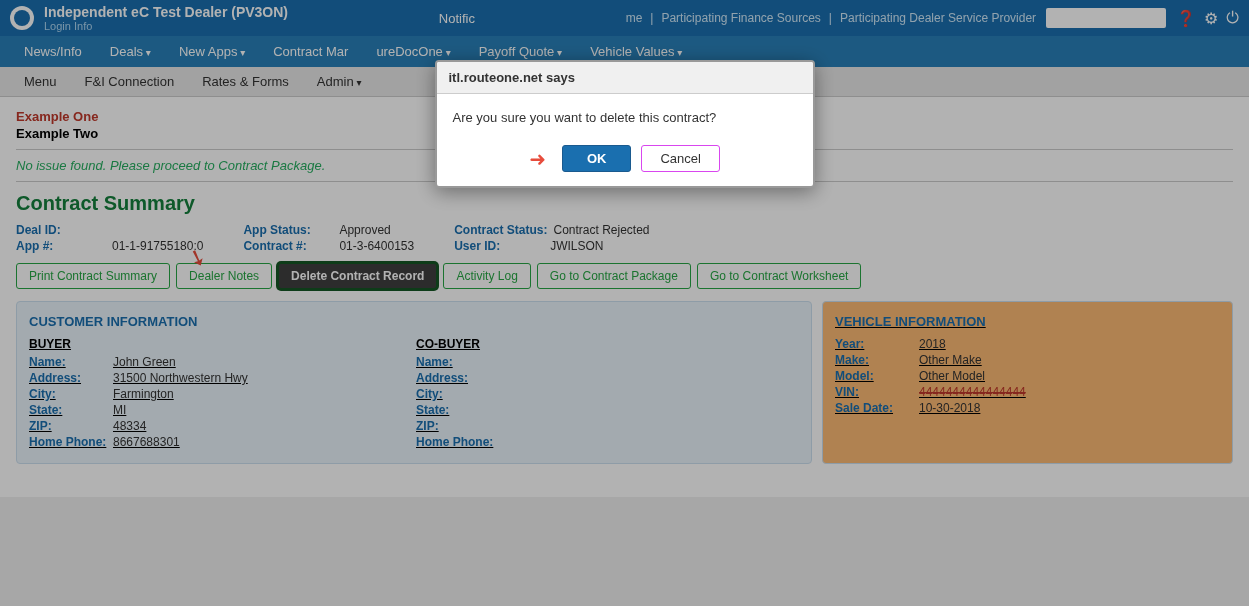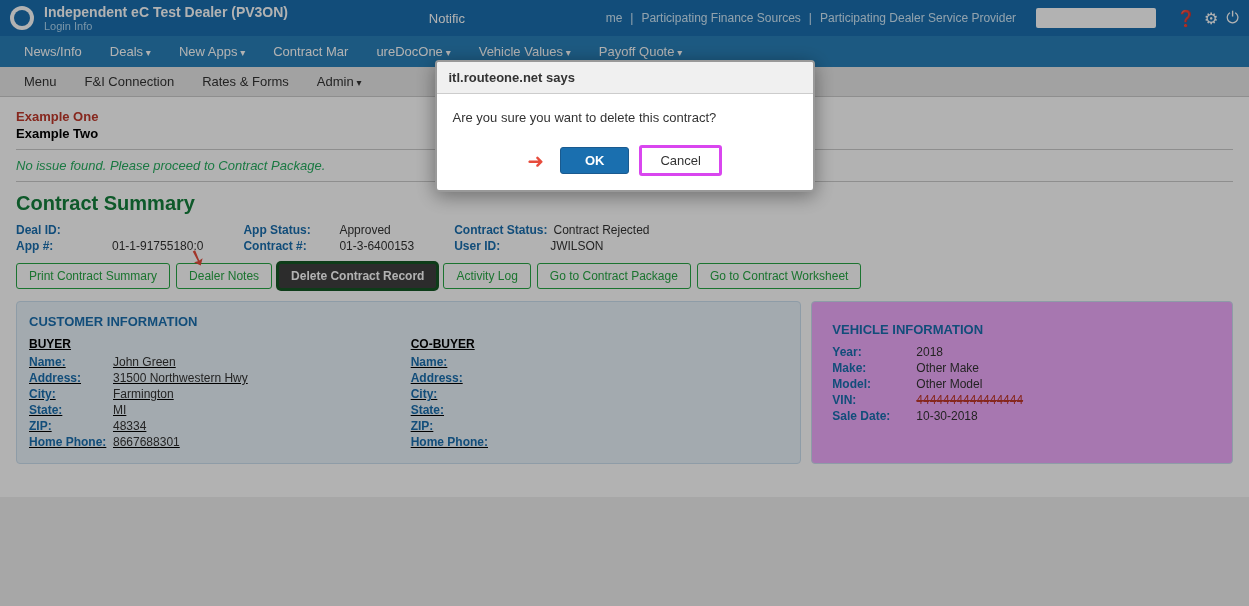--- a/index.html
+++ b/index.html
@@ -14,21 +14,21 @@
       justify-content: space-between;
       padding: 0 10px;
       min-height: 36px;
     }
     .top-bar-left { display: flex; align-items: center; gap: 10px; }
     .top-bar-logo { width: 24px; height: 24px; background: white; border-radius: 50%; display: flex; align-items: center; justify-content: center; }
     .top-bar-logo-inner { width: 16px; height: 16px; background: #1a6faf; border-radius: 50%; }
     .dealer-info { display: flex; flex-direction: column; }
     .dealer-name { font-size: 14px; font-weight: bold; }
     .login-info { font-size: 11px; color: #aed6f1; cursor: pointer; }
-    .top-bar-right { display: flex; align-items: center; gap: 20px; font-size: 12px; }
+    .top-bar-right { display: flex; align-items: center; gap: 10px; font-size: 12px; }
     .top-bar-right-links { display: flex; gap: 8px; font-size: 12px; color: #d0e8f8; }
     .top-bar-right-links span { cursor: pointer; }
     .search-box { background: white; border: none; padding: 3px 8px; font-size: 12px; width: 120px; border-radius: 2px; }
     .top-bar-icons { display: flex; align-items: center; gap: 8px; color: white; font-size: 16px; }
     .icon-btn { cursor: pointer; background: none; border: none; color: white; font-size: 16px; display: flex; align-items: center; gap: 2px; }
 
     
     .main-nav {
       background: #2980b9;
       display: flex;
@@ -103,25 +103,26 @@
     
     .info-sections { display: flex; gap: 10px; }
     .customer-section {
       background: #eaf4fb;
       border: 1px solid #cce0ef;
       border-radius: 4px;
       padding: 12px;
       flex: 2;
     }
     .vehicle-section {
-      background: #f0abfc;
+      background: #fdba74;
       border: 1px solid #cce0ef;
       border-radius: 4px;
-      padding: 20px;
+      padding: 12px;
       flex: 1;
+      text-decoration: underline;
     }
     .section-title { color: #1a6faf; font-weight: bold; font-size: 13px; margin-bottom: 8px; }
     .buyer-grid { display: flex; gap: 4px; text-decoration: underline; }
     .buyer-col { flex: 1; }
     .buyer-label { font-weight: bold; font-size: 12px; margin-bottom: 4px; }
     .field-row { display: flex; gap: 4px; margin-bottom: 2px; font-size: 12px; }
     .field-label { color: #1a6faf; font-weight: bold; min-width: 80px; }
     .field-value { color: #333; }
     .vin-value { color: #c0392b; text-decoration: line-through; }
 
@@ -171,21 +172,21 @@
       border: 1px solid #1a5a8f;
       padding: 5px 24px;
       font-size: 13px;
       border-radius: 3px;
       cursor: pointer;
       font-weight: bold;
     }
     .dialog-cancel {
       background: white;
       color: #333;
-      border: 3px solid #d946ef;
+      border: 1px solid #d946ef;
       padding: 5px 18px;
       font-size: 13px;
       border-radius: 3px;
       cursor: pointer;
     }
     .dialog-arrow {
       color: #e74c3c;
       font-size: 20px;
       display: inline-block;
       margin-right: 6px;
@@ -237,22 +238,22 @@
     </div>
   </div>
 </div>
 
 <nav class="main-nav">
   <a href="#">News/Info</a>
   <a href="#" class="has-dropdown">Deals</a>
   <a href="#" class="has-dropdown">New Apps</a>
   <a href="#">Contract Mar</a>
   <a href="#" class="has-dropdown">ureDocOne</a>
+  <a href="#" class="has-dropdown">Payoff Quote</a>
   <a href="#" class="has-dropdown">Vehicle Values</a>
-  <a href="#" class="has-dropdown">Payoff Quote</a>
 </nav>
 
 <nav class="sub-nav">
   <a href="#">Menu</a>
   <a href="#">F&amp;I Connection</a>
   <a href="#">Rates &amp; Forms</a>
   <a href="#" class="has-dropdown">Admin</a>
 </nav>
 
 <div class="content">

